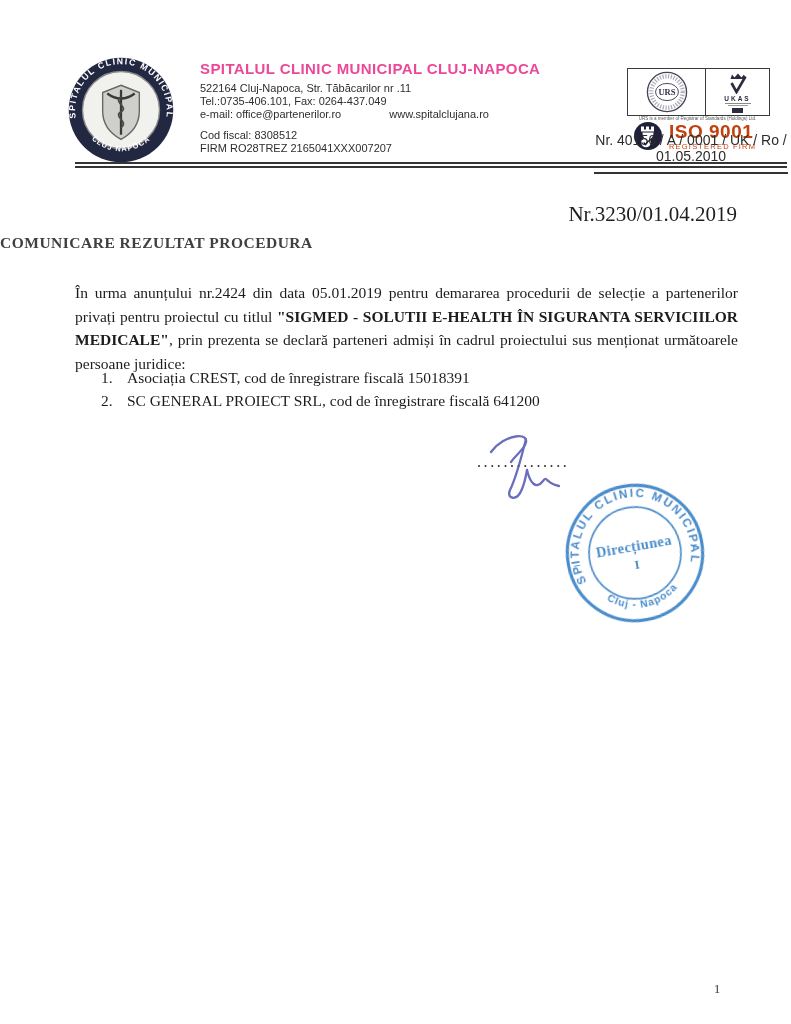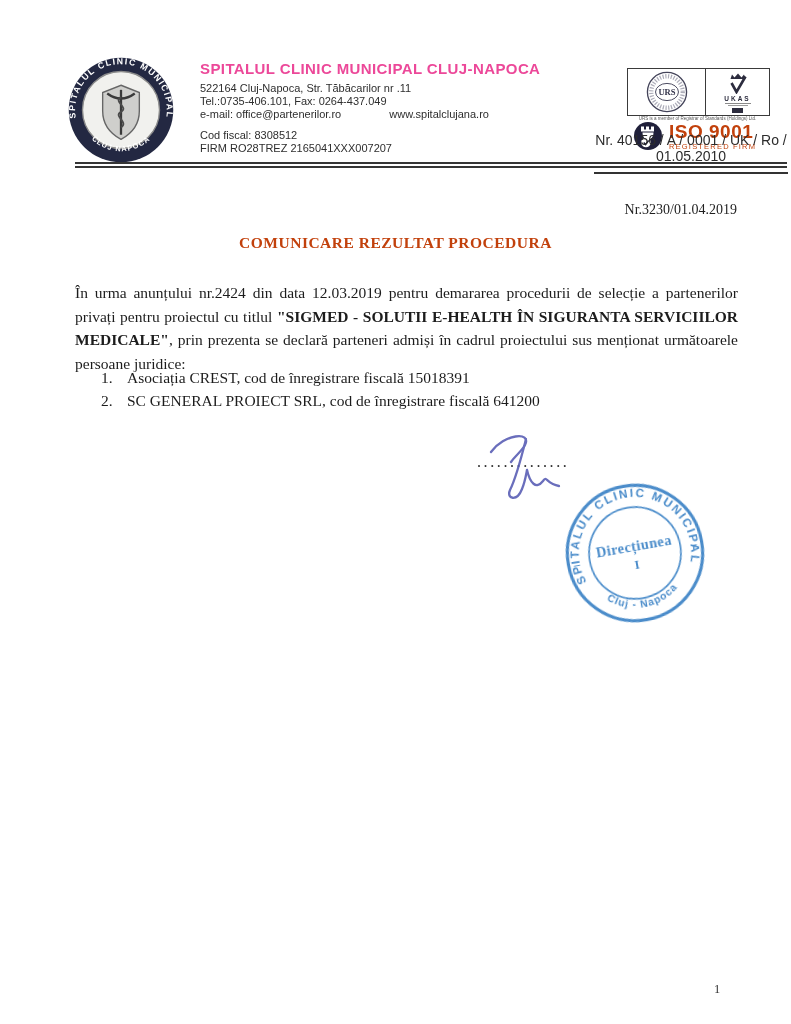--- a/index.html
+++ b/index.html
@@ -28,23 +28,23 @@
                filter:blur(.3px);}
   .iso-row{left:633px;top:121px;display:flex;align-items:center;}
   .iso-text{margin-left:6px;font-family:"Liberation Sans",sans-serif;color:#c2410c;}
   .iso-title{font-size:19px;font-weight:bold;letter-spacing:.5px;line-height:19px;}
   .iso-sub{font-size:7.5px;font-weight:normal;letter-spacing:1.2px;margin-top:1px;}
   .cert-number{left:594px;top:132px;width:194px;font-family:"Liberation Sans",sans-serif;
                font-size:14px;color:#2c2c2c;text-align:center;border-bottom:2px solid #333;padding-bottom:8px;}
   .main-rule{left:75px;top:162px;width:712px;height:2px;border-top:2.4px solid #353535;border-bottom:2.4px solid #353535;}
 
   
-  .ref-number{left:400px;top:202px;width:337px;text-align:right;font-size:14px;color:#1f1f1f;}
-  .doc-title{left:0;top:234px;width:791px;text-align:center;font-size:15.5px;font-weight:bold;
-             letter-spacing:.5px;color:#c2410c;}
+  .ref-number{left:400px;top:202px;width:337px;text-align:right;font-size:21px;color:#1f1f1f;}
+  .doc-title{left:0;top:234px;width:791px;font-size:15.5px;font-weight:bold;
+             letter-spacing:.5px;color:#404040;}
   .paragraph{left:75px;top:281px;width:663px;font-size:15.5px;line-height:1.52;
              text-align:justify;color:#1c1c1c;}
   .list{left:101px;top:366px;font-size:15.5px;color:#1c1c1c;}
   .list-row{display:flex;line-height:23px;}
   .list-num{width:26px;}
   .sig-block{left:75px;top:443px;font-size:15.5px;line-height:22px;color:#1c1c1c;}
 
   
   .dotted-line{left:477px;top:459px;font-size:12px;letter-spacing:2.6px;color:#333;z-index:1;font-weight:bold;}
   .sig-svg{left:466px;top:426px;z-index:2;filter:blur(.2px);}
@@ -124,21 +124,21 @@
     </div>
   </div>
   <div class="abs cert-number">Nr. 40156 / A / 0001 / UK / Ro / 01.05.2010</div>
 
   <div class="abs main-rule"></div>
 
   <div class="abs ref-number">Nr.3230/01.04.2019</div>
   <div class="abs doc-title">COMUNICARE REZULTAT PROCEDURA</div>
 
   <div class="abs paragraph">
-    <span>În urma anunțului nr.2424 din data 12.03.2019 pentru demararea procedurii de selecție a partenerilor privați pentru proiectul cu titlul </span><b>"SIGMED - SOLUTII E-HEALTH ÎN SIGURANTA SERVICIILOR MEDICALE"</b><span>, prin prezenta se declară parteneri admiși în cadrul proiectului sus menționat următoarele persoane juridice:</span>
+    <span>În urma anunțului nr.2424 din data 05.01.2019 pentru demararea procedurii de selecție a partenerilor privați pentru proiectul cu titlul </span><b>"SIGMED - SOLUTII E-HEALTH ÎN SIGURANTA SERVICIILOR MEDICALE"</b><span>, prin prezenta se declară parteneri admiși în cadrul proiectului sus menționat următoarele persoane juridice:</span>
   </div>
 
   <div class="abs list">
     <div class="list-row">
       <span class="list-num">1.</span>
       <span>Asociația CREST, cod de înregistrare fiscală 15018391</span>
     </div>
     <div class="list-row">
       <span class="list-num">2.</span>
       <span>SC GENERAL PROIECT SRL, cod de înregistrare fiscală 641200</span>

